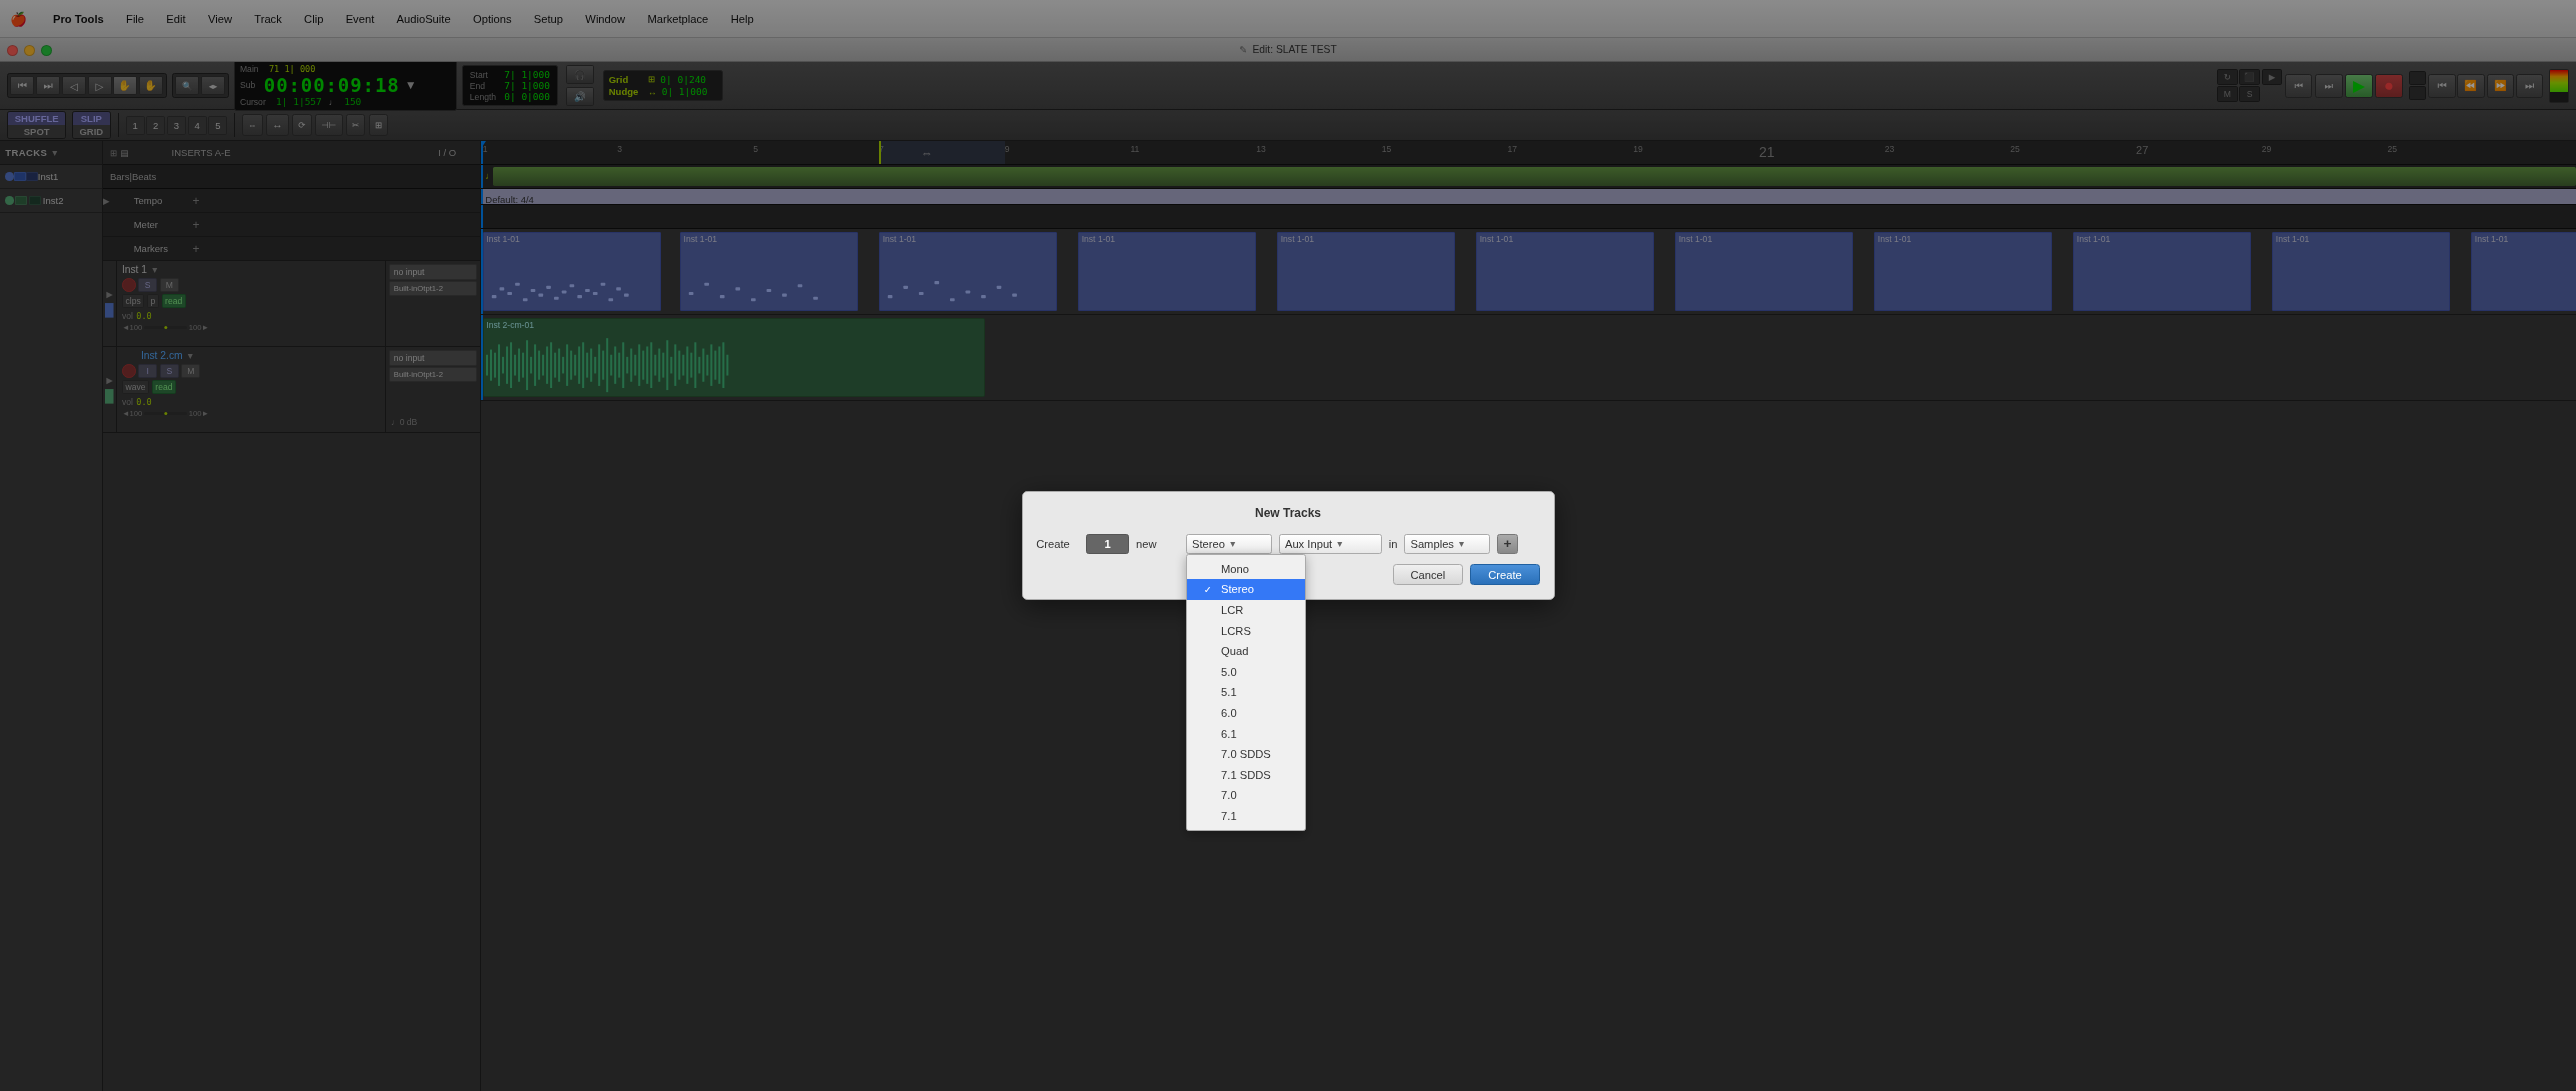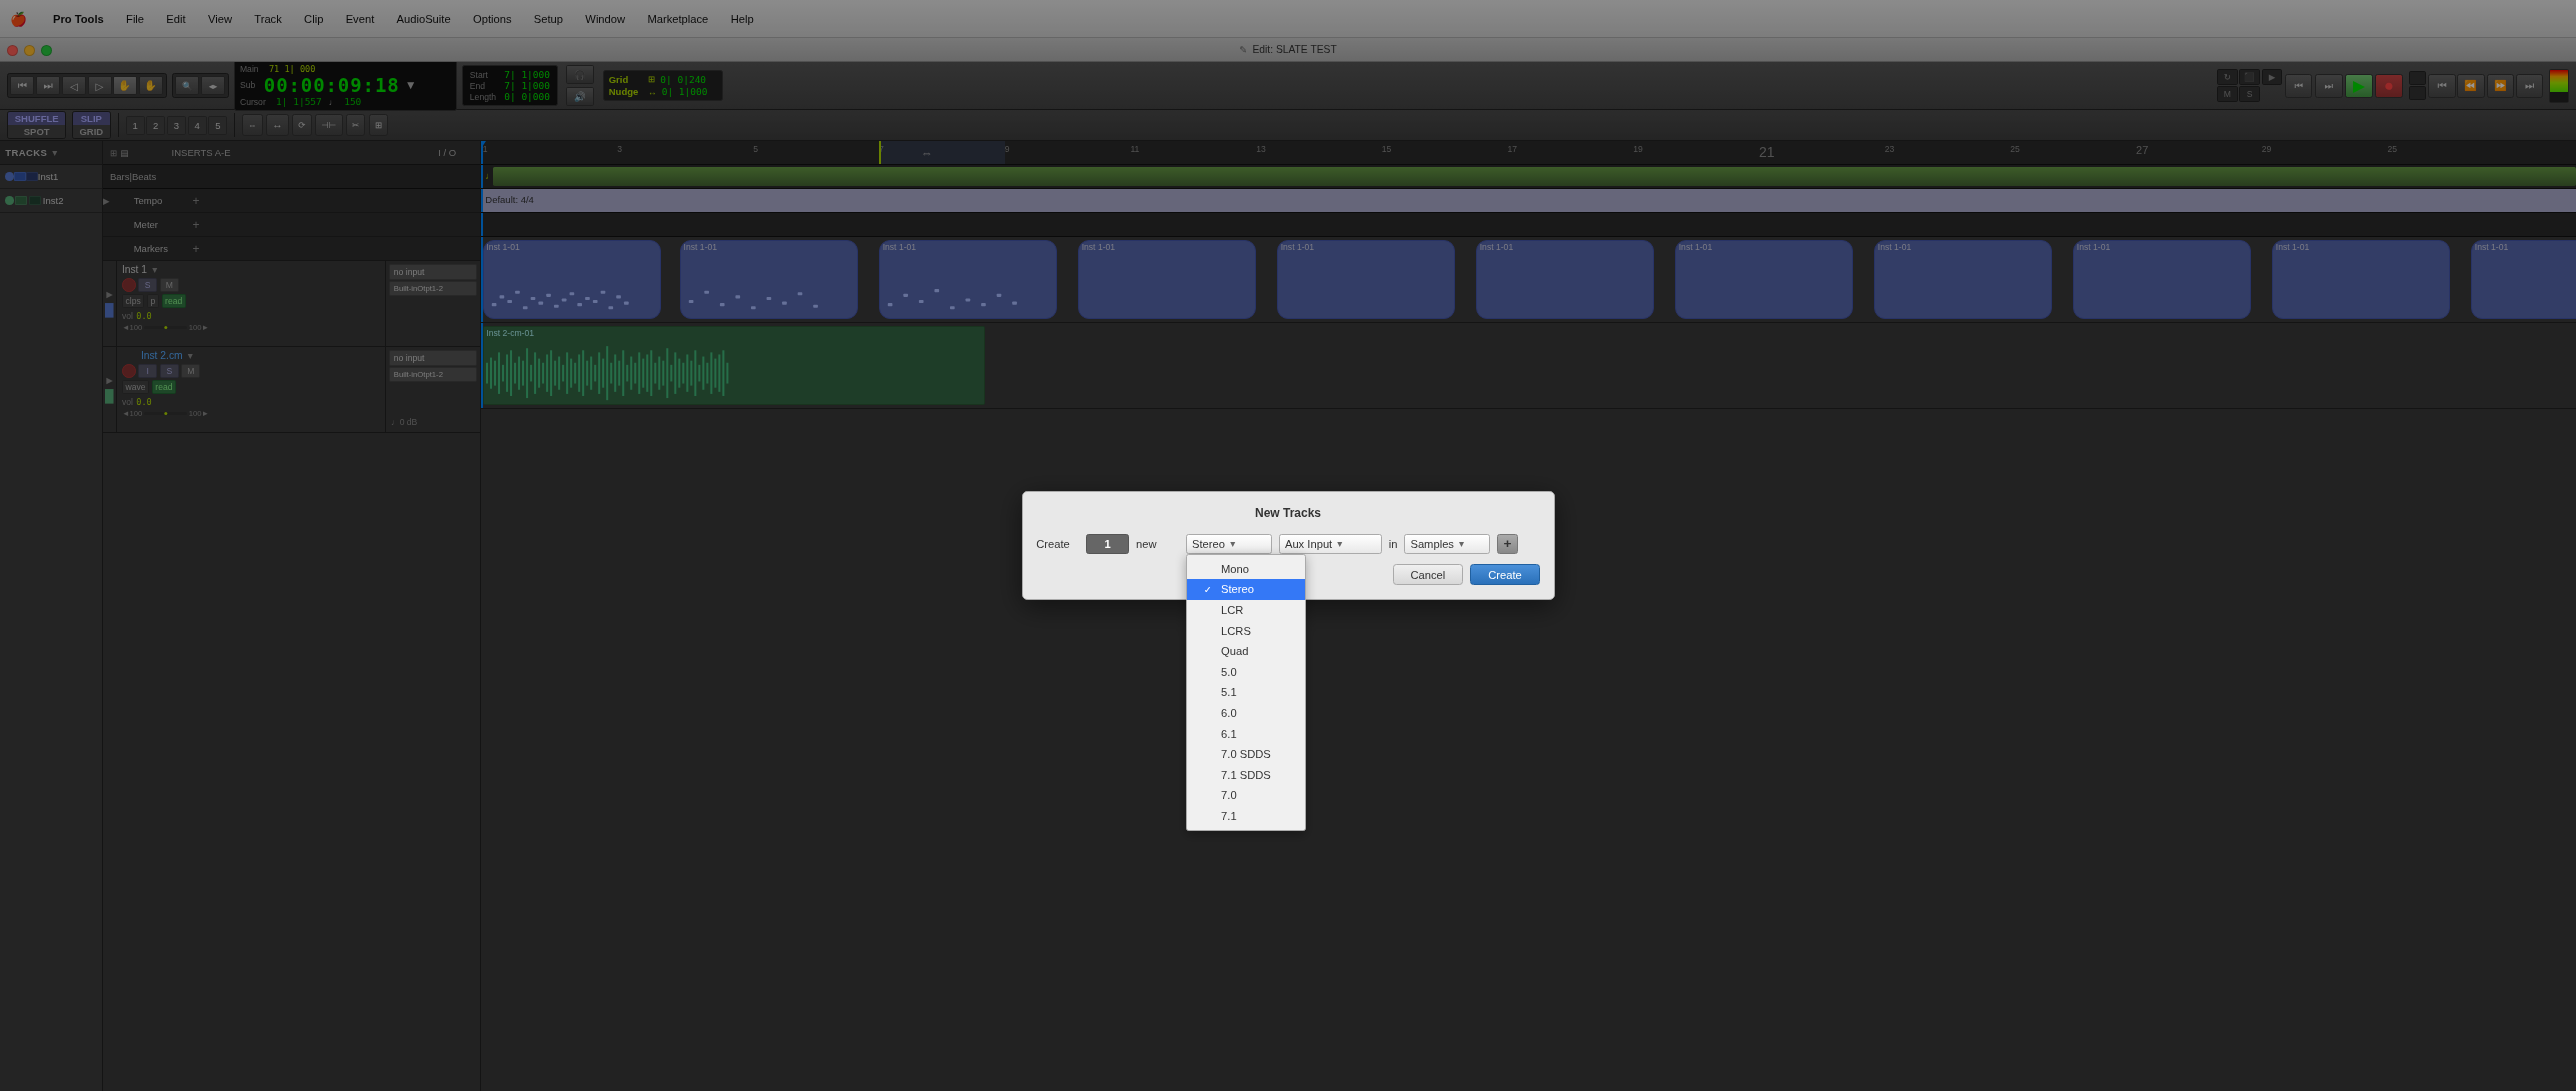--- a/index.html
+++ b/index.html
@@ -388,21 +388,21 @@
       cursor: pointer;
       display: flex; align-items: center; justify-content: center;
     }
 
     .midi-region {
       position: absolute;
       height: calc(100% - 5.2px);
       top: 2.6px;
       background: #5566aa;
       border: 0.9px solid #4455aa;
-      border-radius: 11px;
+      border-radius: 1px;
       overflow: hidden;
     }
     .midi-region-label {
       position: absolute;
       top: 1.7px;
       left: 2.6px;
       font-size: 8.6px;
       color: #ccd;
       white-space: nowrap;
     }
@@ -929,21 +929,21 @@
           </div>
         </div>
 
         <div style="height:24px; background:#2a2a2a; border-bottom:0.9px solid #111; position:relative; overflow:hidden;">
           <div style="position:absolute;left:0;top:0;bottom:0;width:1.7px;background:#0088ff;z-index:5;"></div>
           <span style="position:absolute;left:4.3px;top:5.2px;font-size:9.5px;color:#afd700;">♩150</span>
 
           <div style="position:absolute;left:12px;top:1.7px;right:0;bottom:1.7px;background:linear-gradient(to bottom,#669944,#446633);border-radius:1.7px;"></div>
         </div>
 
-        <div style="height:24px; background:#aaaacc; border-bottom:0.9px solid #111; position:relative; overflow:hidden;">
+        <div style="height:16px; background:#aaaacc; border-bottom:0.9px solid #111; position:relative; overflow:hidden;">
           <div style="position:absolute;left:0;top:0;bottom:0;width:1.7px;background:#0088ff;z-index:5;"></div>
           <span style="position:absolute;left:4.3px;top:5.2px;font-size:9.5px;color:#333; font-weight:500;">Default: 4/4</span>
         </div>
 
         <div style="height:24px; background:#2a2a2a; border-bottom:0.9px solid #111; position:relative; overflow:hidden;">
           <div style="position:absolute;left:0;top:0;bottom:0;width:1.7px;background:#0088ff;z-index:5;"></div>
         </div>
 
         <div style="height:86px; background:#3a3a3a; border-bottom:0.9px solid #222; position:relative; overflow:hidden;">
           <div style="position:absolute;left:0;top:0;bottom:0;width:1.7px;background:#0088ff;z-index:5;"></div>

